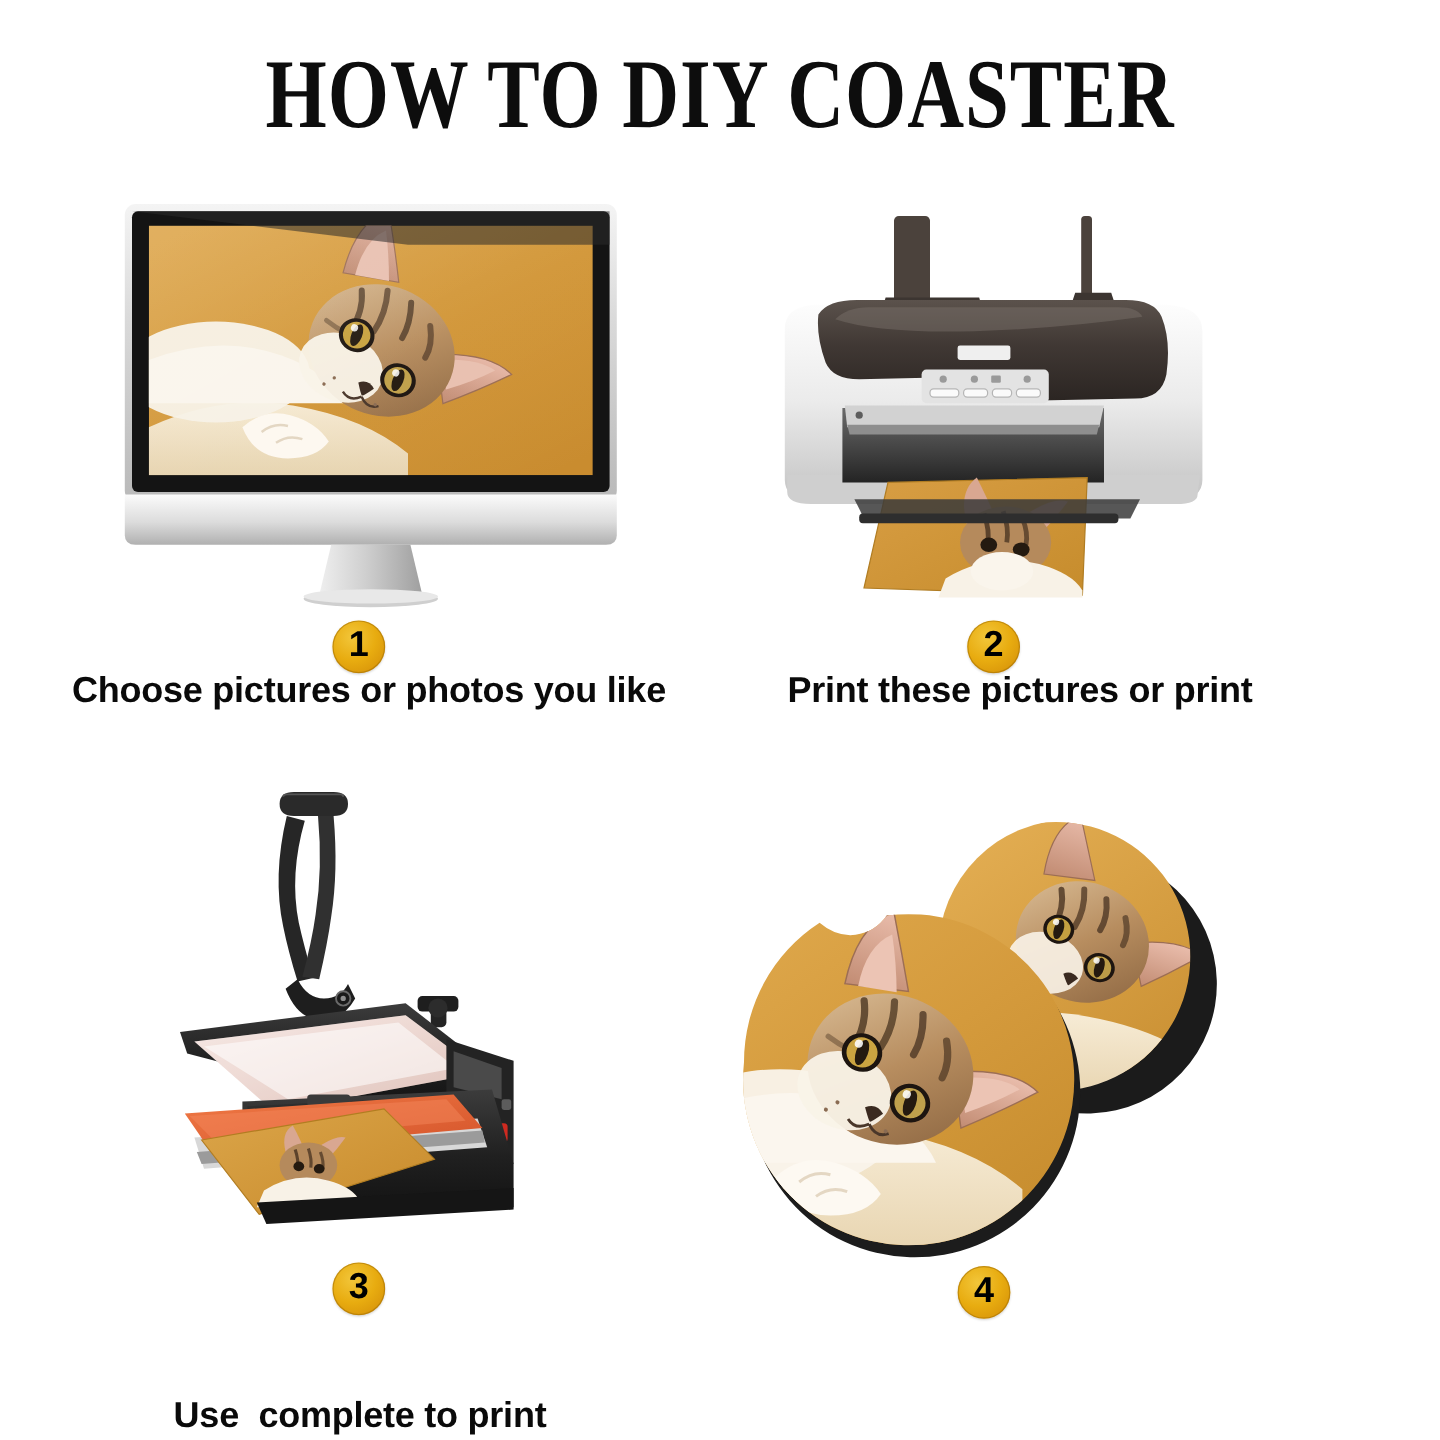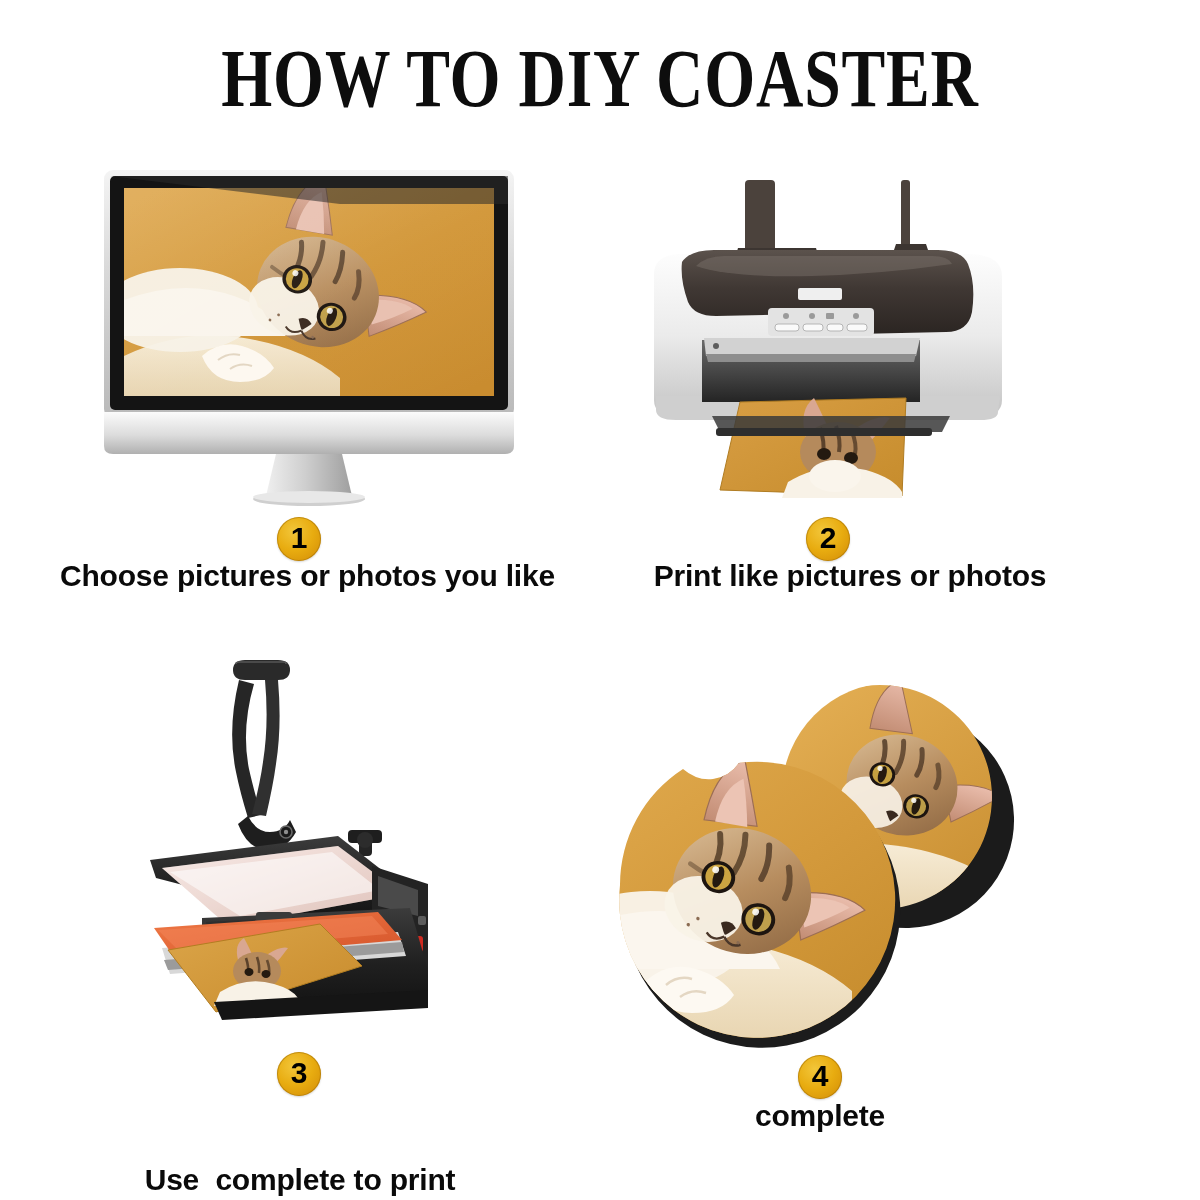--- a/index.html
+++ b/index.html
@@ -269,21 +269,21 @@
       </g>
 
       <path d="M92 246 L330 246 L322 262 L100 262 Z" fill="#3a3a3a" opacity="0.85"></path>
       <rect x="96" y="258" width="216" height="8" rx="3" fill="#2e2e2e"></rect>
     </svg>
   </div>
 
   <div class="badge" style="left:806px;top:517px;">
     <span>2</span>
   </div>
-  <div class="caption" style="left:640px;top:558px;width:420px;">Print like pictures or photos</div>
+  <div class="caption" style="left:640px;top:558px;width:420px;">Print these pictures or print</div>
 
   <div class="panel" style="left:110px;top:640px;width:350px;height:400px;">
     <svg width="350" height="400" viewBox="0 0 350 400">
       <defs>
         <linearGradient id="platenG" x1="0" y1="0" x2="1" y2="1">
           <stop offset="0" stop-color="#ffffff"></stop>
           <stop offset="0.45" stop-color="#f3e8e4"></stop>
           <stop offset="1" stop-color="#dcc4bd"></stop>
         </linearGradient>
         <linearGradient id="blackBodyG" x1="0" y1="0" x2="0" y2="1">
@@ -486,15 +486,14 @@
             <circle cx="14" cy="50" r="1.7" fill="#8a6b52"></circle>
           </g>
         </g>
       </g>
     </svg>
   </div>
 
   <div class="badge" style="left:798px;top:1055px;">
     <span>4</span>
   </div>
-  <div class="caption" style="left:660px;top:1098px;width:320px;">complete</div>
 
 </div>
 
 </body></html>

